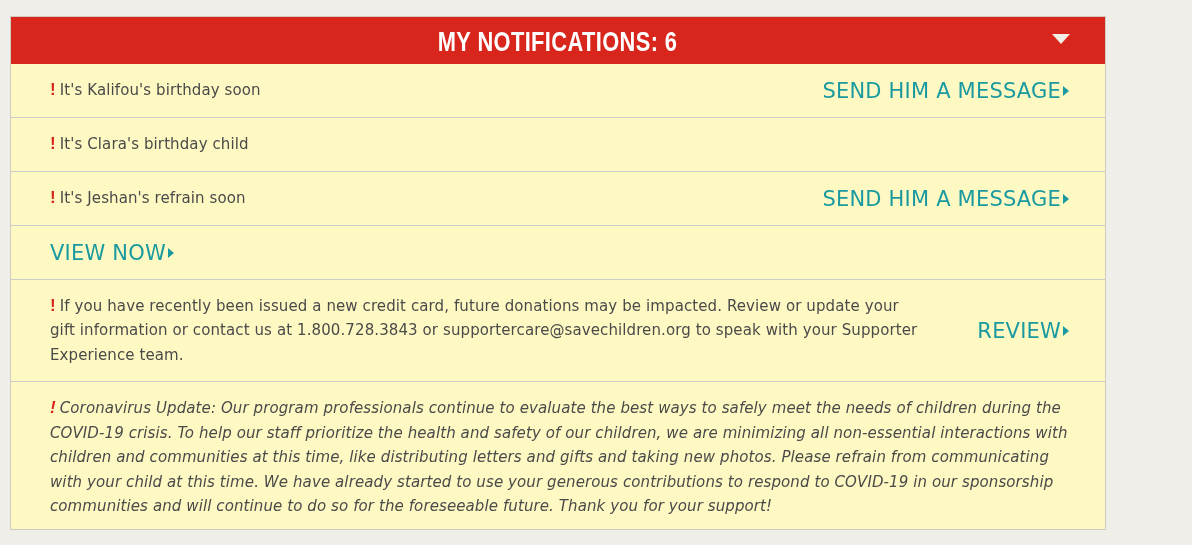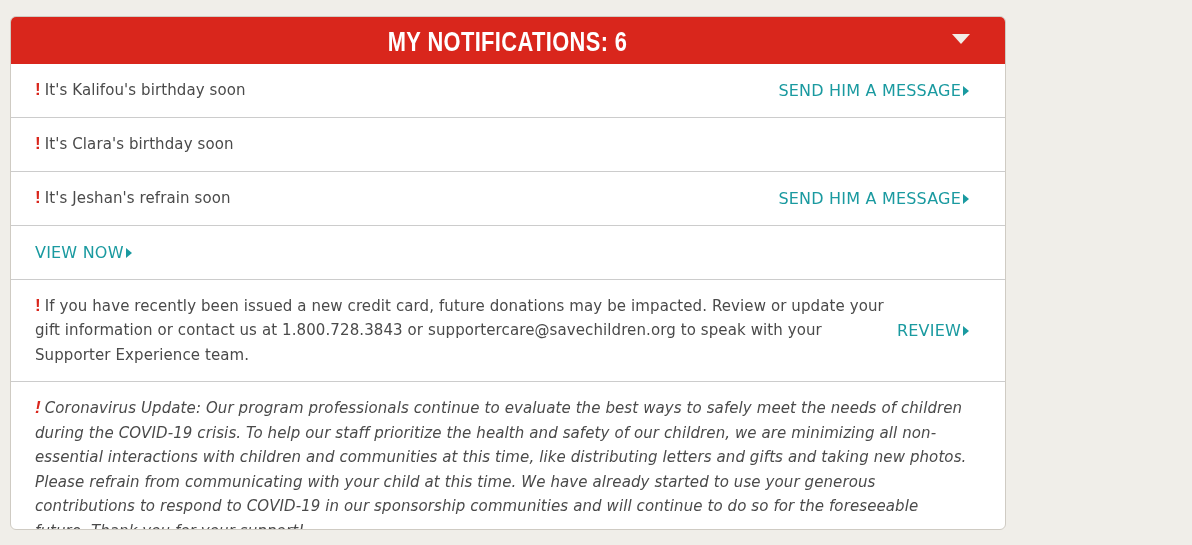--- a/index.html
+++ b/index.html
@@ -7,25 +7,25 @@
     padding: 0;
     background: #f0eee9;
     width: 1192px;
     height: 545px;
     overflow: hidden;
   }
   .panel {
     position: absolute;
     left: 10px;
     top: 16px;
-    width: 996px;
+    width: 1096px;
     height: 514px;
-    background: #ffffff;
+    background: #fef9c3;
     border: 1px solid #cfcbc3;
-    border-radius: 6px;
+    border-radius: 0;
     box-sizing: border-box;
     overflow: hidden;
     font-family: "DejaVu Sans", sans-serif;
   }
   .panel-header {
     position: relative;
     height: 47px;
     background: #d9261c;
     display: flex;
     align-items: center;
@@ -53,21 +53,21 @@
     border-right: 9px solid transparent;
     border-top: 10px solid #f2ede6;
   }
   .rows { display: block; }
   .row {
     display: flex;
     align-items: center;
     justify-content: space-between;
     border-bottom: 1px solid #cccccc;
     box-sizing: border-box;
-    padding: 0 36px 0 24px;
+    padding: 0 36px 0 39px;
   }
   .row:last-child { border-bottom: none; font-style: italic; }
   .row.h54 { height: 54px; }
   .row.h102 { height: 102px; }
   .row.hlast { height: 149px; align-items: flex-start; padding-top: 14px; }
   .msg {
     color: #4a4a4a;
     font-size: 15px;
     line-height: 24.5px;
     letter-spacing: 0.1px;
@@ -76,21 +76,21 @@
   .msg.full { max-width: 1125px; }
   .bang {
     color: #d9261c;
     font-weight: bold;
     font-size: 17px;
     margin-right: 4px;
     font-family: "Liberation Sans", sans-serif;
   }
   .action {
     color: #1a9aa0;
-    font-size: 16px;
+    font-size: 21px;
     letter-spacing: 0.2px;
     text-decoration: none;
     white-space: nowrap;
     cursor: pointer;
     display: inline-flex;
     align-items: center;
   }
   .caret-icon {
     display: inline-block;
     width: 0;
@@ -116,21 +116,21 @@
         <span class="bang">!</span><span>It's Kalifou's birthday soon</span>
       </div>
       <a class="action">
           <span>SEND HIM A MESSAGE</span>
           <span class="caret-icon"></span>
         </a>
     </div>
 
     <div class="row h54">
       <div class="msg">
-        <span class="bang">!</span><span>It's Clara's birthday soon</span>
+        <span class="bang">!</span><span>It's Clara's birthday child</span>
       </div>
     </div>
 
     <div class="row h54">
       <div class="msg">
         <span class="bang">!</span><span>It's Jeshan's refrain soon</span>
       </div>
       <a class="action">
           <span>SEND HIM A MESSAGE</span>
           <span class="caret-icon"></span>

